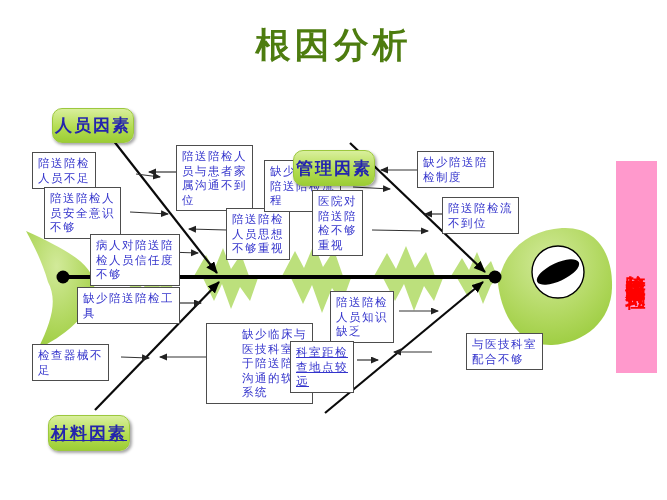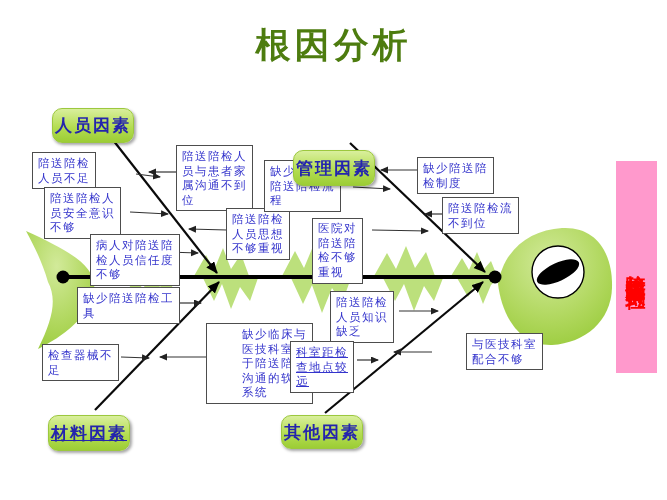--- a/index.html
+++ b/index.html
@@ -27,26 +27,26 @@
   .cat-other{left:281px;top:415px;height:32px;}
   .cause{
     position:absolute;z-index:2;background:#ffffff;border:1px solid #4d4d4d;
     color:#3434cc;font-size:11.5px;line-height:14.5px;letter-spacing:1.5px;
     padding:3px 5px;white-space:pre-line;width:max-content;max-width:110px;
   }
   .c-staff-shortage{left:32px;top:152px;}
   .c-safety-awareness{left:44px;top:187px;}
   .c-patient-trust{left:90px;top:234px;}
   .c-lack-tools{left:77px;top:287px;}
-  .c-equipment-shortage{left:42px;top:344px;}
+  .c-equipment-shortage{left:32px;top:344px;}
   .c-family-communication{left:176px;top:145px;}
   .c-staff-attitude{left:226px;top:208px;}
   .c-lack-process{left:264px;top:160px;}
-  .c-hospital-attention{left:312px;top:218px;font-family:Liberation Mono, monospace;}
-  .c-lack-system{left:417px;top:157px;}
+  .c-hospital-attention{left:312px;top:190px;}
+  .c-lack-system{left:417px;top:151px;}
   .c-escort-management{left:442px;top:197px;}
   .c-staff-knowledge{left:330px;top:291px;}
   .c-lack-software{left:206px;top:323px;padding-left:35px;}
   .c-dept-distance{left:290px;top:341px;text-decoration:underline;}
   .c-dept-cooperation{left:432px;top:333px;margin-left:34px;}
   .banner{
     position:absolute;z-index:3;left:616px;top:161px;width:41px;height:212px;
     background:#ff99cc;color:#ff0000;font-weight:bold;font-size:20px;
     writing-mode:vertical-rl;text-orientation:upright;letter-spacing:2px;
     display:flex;align-items:center;justify-content:center;
@@ -122,21 +122,20 @@
       <line x1="399" y1="311" x2="438" y2="311" marker-end="url(#ahSmall)"></line>
       <line x1="206" y1="357" x2="160" y2="357" marker-end="url(#ahSmall)"></line>
       <line x1="357" y1="360" x2="378" y2="360" marker-end="url(#ahSmall)"></line>
       <line x1="432" y1="352" x2="394" y2="352" marker-end="url(#ahSmall)"></line>
     </g>
   </svg>
 
   <div class="cat cat-personnel">人员因素</div>
   <div class="cat cat-management">管理因素</div>
   <div class="cat cat-material">材料因素</div>
-  <div class="cat cat-other">其他因素</div>
 
   <div class="cause c-staff-shortage">陪送陪检
 人员不足</div>
   <div class="cause c-safety-awareness">陪送陪检人
 员安全意识
 不够</div>
   <div class="cause c-patient-trust">病人对陪送陪
 检人员信任度
 不够</div>
   <div class="cause c-lack-tools">缺少陪送陪检工

